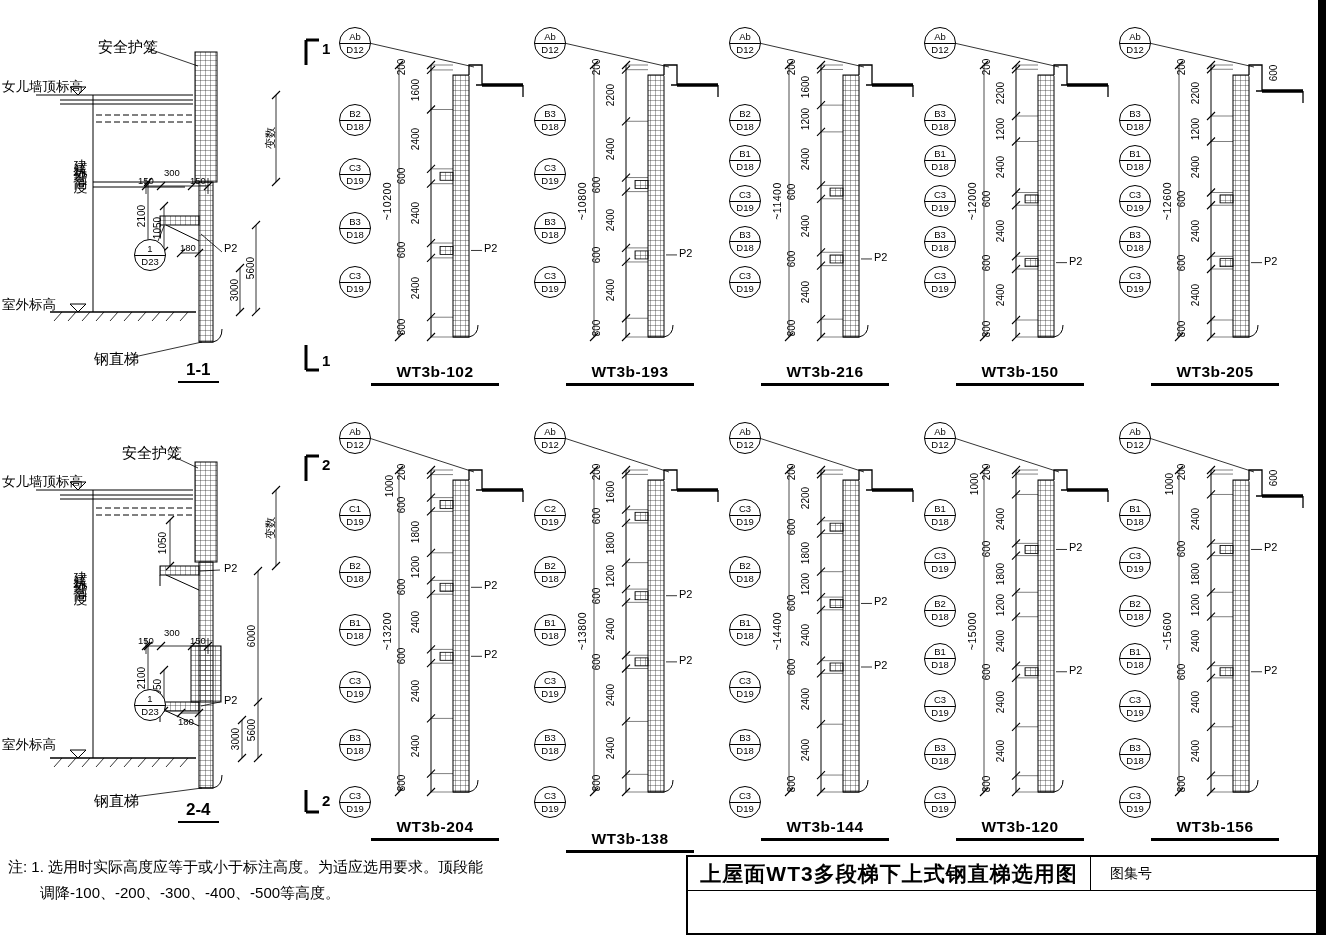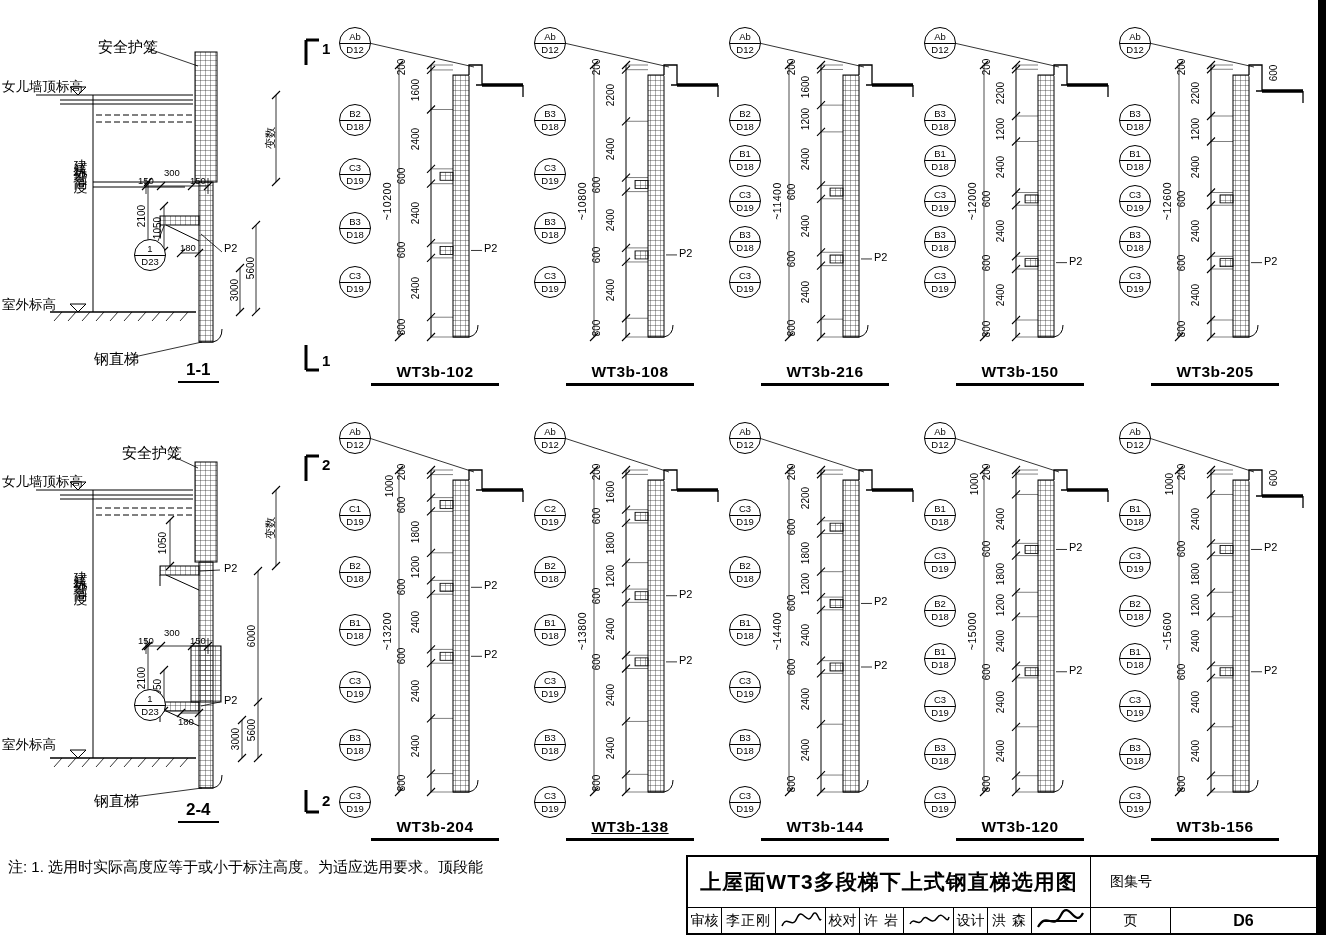--- a/index.html
+++ b/index.html
@@ -20,21 +20,21 @@
          overflow:hidden;z-index:2}
 .callout .ct{width:100%;text-align:center;font-size:9.5px;line-height:1.25;border-bottom:1.2px solid #000}
 .callout .cb{width:100%;text-align:center;font-size:9.5px;line-height:1.25}
 .sectitle{position:absolute;font-size:17px;font-weight:bold;border-bottom:2.5px solid #000;padding:0 8px 1px}
 .cutnum{position:absolute;font-size:15px;font-weight:bold}
 .dtitle{position:absolute;left:36px;width:128px;text-align:center;font-size:15.5px;font-weight:bold;
         border-bottom:3px solid #000;padding-bottom:2px;letter-spacing:.5px}
 .note{position:absolute;font-size:15px;white-space:nowrap}
 #tblock{position:absolute;left:686px;top:855px;width:632px;height:80px;border:2.5px solid #000;
         display:flex;flex-direction:column;background:#fff}
-#tb-r1{display:flex;height:51px;border-bottom:1.5px solid #000}
+#tb-r1{display:flex;height:34px;border-bottom:1.5px solid #000}
 #tb-r2{display:flex;flex:1}
 .tcell{display:flex;align-items:center;justify-content:center;border-right:1.5px solid #000;height:100%}
 #tb-r1 .tcell:last-child,#tb-r2 .tcell:last-child{border-right:none}
 #tb-title{width:403px;font-size:21px;font-weight:bold;letter-spacing:1px}
 #tb-al{width:80px;font-size:14px}
 #tb-an{flex:1;font-size:19px;font-weight:bold;letter-spacing:2px}
 .tc-l{font-size:14px}
 .tc-n{font-size:14px;letter-spacing:1px}
 #tb-pl{width:80px;font-size:14px}
 #tb-pn{flex:1;font-size:16px;font-weight:bold}
@@ -185,50 +185,26 @@
     <div class="hdim" style="left:178px;top:276px">180</div>
     <div class="p2" style="left:224px;top:122px">P2</div>
     <div class="p2" style="left:224px;top:254px">P2</div>
     <div class="callout" style="left:134px;top:249px">
       <div class="ct">1</div>
       <div class="cb">D23</div>
     </div>
   </div>
 
   <div class="note" style="left:8px;top:858px">注: 1. 选用时实际高度应等于或小于标注高度。为适应选用要求。顶段能</div>
+  <div class="note" style="left:40px;top:884px">调降-100、-200、-300、-400、-500等高度。</div>
 
   <div id="tblock">
     <div id="tb-r1">
       <div class="tcell" id="tb-title">上屋面WT3多段梯下上式钢直梯选用图</div>
       <div class="tcell" id="tb-al">图集号</div>
-    </div>
-    <div id="tb-r2">
-      <div class="tcell tc-l" style="width:34px">审核</div>
-      <div class="tcell tc-n" style="width:54px">李正刚</div>
-      <div class="tcell" style="width:50px">
-        <svg width="44" height="22" style="position:static">
-          <path d="M3,16 C8,4 13,20 18,8 S28,16 33,6 S40,14 42,9" stroke="#000" stroke-width="1.5" fill="none"></path>
-        </svg>
-      </div>
-      <div class="tcell tc-l" style="width:34px">校对</div>
-      <div class="tcell tc-n" style="width:44px">许 岩</div>
-      <div class="tcell" style="width:50px">
-        <svg width="44" height="22" style="position:static">
-          <path d="M3,14 C7,6 11,18 16,9 C20,3 24,17 30,8 S40,16 42,7" stroke="#000" stroke-width="1.5" fill="none"></path>
-        </svg>
-      </div>
-      <div class="tcell tc-l" style="width:34px">设计</div>
-      <div class="tcell tc-n" style="width:44px">洪 森</div>
-      <div class="tcell" style="width:59px">
-        <svg width="52" height="24" style="position:static">
-          <path d="M3,18 C12,2 18,22 26,6 S40,20 48,4 M8,12 H42" stroke="#000" stroke-width="2.2" fill="none"></path>
-        </svg>
-      </div>
-      <div class="tcell" id="tb-pl">页</div>
-      <div class="tcell" id="tb-pn">D6</div>
     </div>
   </div>
 
   <div id="rborder"></div>
 <div class="diagram" style="left: 335px; top: 25px; width: 198px; height: 373px;">
       <svg width="198" height="373">
         <line x1="96" y1="40" x2="96" y2="312" stroke="#000" stroke-width="1"></line>
         <line x1="64" y1="40" x2="64" y2="312" stroke="#000" stroke-width="0.7"></line>
         <line x1="96" y1="40" x2="118" y2="40" stroke="#000" stroke-width="0.5"></line>
         <line x1="96" y1="44.945454545454545" x2="118" y2="44.945454545454545" stroke="#000" stroke-width="0.5"></line>
@@ -329,21 +305,21 @@
         <div class="cb" style="">D19</div>
       </div>
       <div class="callout" style="left: 4px; top: 187px;">
         <div class="ct" style="">B3</div>
         <div class="cb" style="">D18</div>
       </div>
       <div class="callout" style="left: 4px; top: 241px;">
         <div class="ct" style="">C3</div>
         <div class="cb" style="">D19</div>
       </div>
-      <div class="dtitle" style="top: 338px;">WT3b-108</div>
+      <div class="dtitle" style="top: 338px;">WT3b-193</div>
     </div>
     <div class="diagram" style="left: 725px; top: 25px; width: 198px; height: 373px;">
       <svg width="198" height="373">
         <line x1="96" y1="40" x2="96" y2="312" stroke="#000" stroke-width="1"></line>
         <line x1="64" y1="40" x2="64" y2="312" stroke="#000" stroke-width="0.7"></line>
         <line x1="96" y1="40" x2="118" y2="40" stroke="#000" stroke-width="0.5"></line>
         <line x1="96" y1="44.459016393442624" x2="118" y2="44.459016393442624" stroke="#000" stroke-width="0.5"></line>
         <line x1="96" y1="80.1311475409836" x2="118" y2="80.1311475409836" stroke="#000" stroke-width="0.5"></line>
         <line x1="96" y1="106.88524590163934" x2="118" y2="106.88524590163934" stroke="#000" stroke-width="0.5"></line>
         <line x1="96" y1="160.39344262295083" x2="118" y2="160.39344262295083" stroke="#000" stroke-width="0.5"></line>
@@ -662,21 +638,21 @@
         <div class="cb" style="">D19</div>
       </div>
       <div class="callout" style="left: 4px; top: 308.6px;">
         <div class="ct" style="">B3</div>
         <div class="cb" style="">D18</div>
       </div>
       <div class="callout" style="left: 4px; top: 366px;">
         <div class="ct" style="">C3</div>
         <div class="cb" style="">D19</div>
       </div>
-      <div class="dtitle" style="top: 398px; text-decoration: underline;">WT3b-138</div>
+      <div class="dtitle" style="top: 410px;">WT3b-138</div>
     </div>
     <div class="diagram" style="left: 725px; top: 420px; width: 198px; height: 425px;">
       <svg width="198" height="425">
         <line x1="96" y1="50" x2="96" y2="372" stroke="#000" stroke-width="1"></line>
         <line x1="64" y1="50" x2="64" y2="372" stroke="#000" stroke-width="0.7"></line>
         <line x1="96" y1="50" x2="118" y2="50" stroke="#000" stroke-width="0.5"></line>
         <line x1="96" y1="54.23684210526316" x2="118" y2="54.23684210526316" stroke="#000" stroke-width="0.5"></line>
         <line x1="96" y1="100.84210526315789" x2="118" y2="100.84210526315789" stroke="#000" stroke-width="0.5"></line>
         <line x1="96" y1="113.55263157894737" x2="118" y2="113.55263157894737" stroke="#000" stroke-width="0.5"></line>
         <line x1="96" y1="151.68421052631578" x2="118" y2="151.68421052631578" stroke="#000" stroke-width="0.5"></line>

